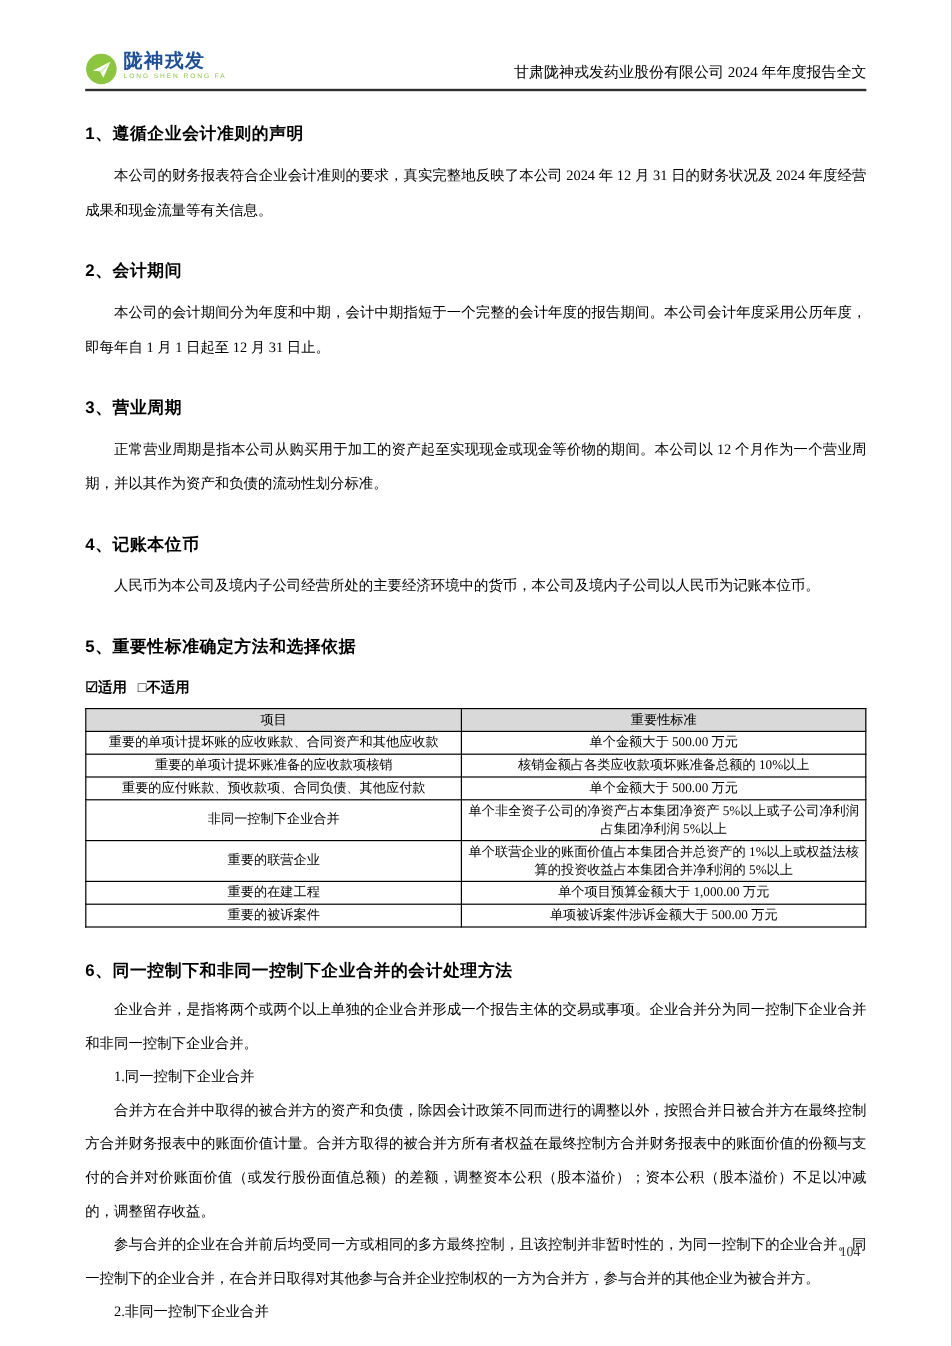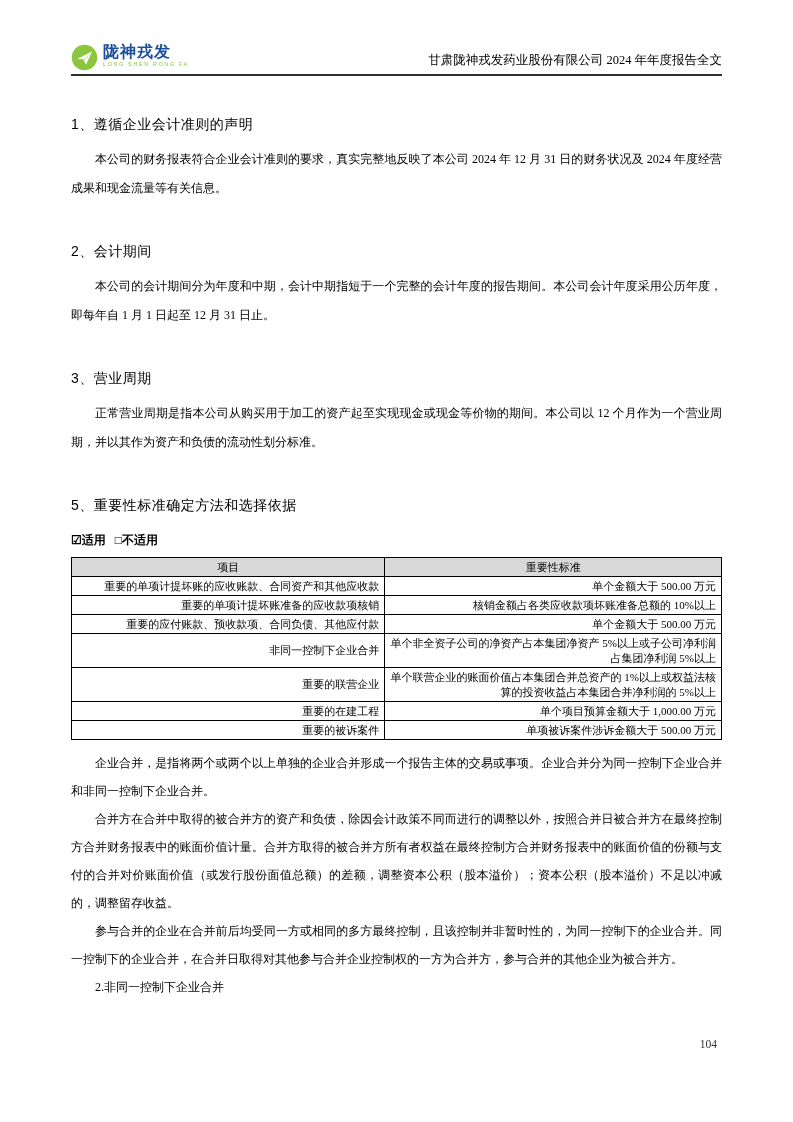--- a/index.html
+++ b/index.html
@@ -30,41 +30,41 @@
   .logo-en {
     font-family:"Liberation Sans","DejaVu Sans",sans-serif;
     font-size:5.5px; color:#8cc63f; letter-spacing:1.6px; margin-top:2px;
   }
   .hdr-title { font-size:12.5px; color:#000; padding-bottom:2px; }
   .hdr-rule { height:2px; background:#2f2f2f; margin-top:3px; }
 
   
   h2.sec {
     font-family:"Liberation Sans","DejaVu Sans",sans-serif;
-    font-size:14px; font-weight:normal; color:#000;
-    margin-top:40px; letter-spacing:0.5px;
+    font-size:14px; font-weight:bold; color:#000;
+    margin-top:27px; letter-spacing:0.5px;
   }
   p.body {
     font-size:12px; line-height:29px; text-align:justify;
     text-indent:2em; margin-top:11px; color:#000;
   }
   p.body + p.body { margin-top:0; }
   .sec6 p.body { line-height:28px; margin-top:9px; }
   .sec6 p.body + p.body { margin-top:0; }
 
   .applicability { font-size:12px; margin-top:17px; color:#000; }
   .applicability span { margin-right:6px;font-weight:bold; }
 
   table.mat {
     width:100%; border-collapse:collapse; margin-top:8px;
     font-size:11px; color:#000;
   }
   table.mat th, table.mat td {
     border:1px solid #000; padding:1.5px 5px; line-height:15px;
-    vertical-align:middle; text-align:right; font-weight:normal;
+    vertical-align:middle; text-align:center; font-weight:normal;
   }
   table.mat th {
     background:#d9d9d9; text-align:center;
   }
 
   .page-num {
     position:absolute; right:76px; top:1038px;
     font-size:11.5px; color:#333;margin-left:24px;
   }
 </style>
@@ -98,20 +98,24 @@
     <section>
       <h2 class="sec">2、会计期间</h2>
       <p class="body">本公司的会计期间分为年度和中期，会计中期指短于一个完整的会计年度的报告期间。本公司会计年度采用公历年度，即每年自 1 月 1 日起至 12 月 31 日止。</p>
     </section>
 
     <section>
       <h2 class="sec">3、营业周期</h2>
       <p class="body">正常营业周期是指本公司从购买用于加工的资产起至实现现金或现金等价物的期间。本公司以 12 个月作为一个营业周期，并以其作为资产和负债的流动性划分标准。</p>
     </section>
 
+    <section>
+      <h2 class="sec">4、记账本位币</h2>
+      <p class="body">人民币为本公司及境内子公司经营所处的主要经济环境中的货币，本公司及境内子公司以人民币为记账本位币。</p>
+    </section>
 
     <section>
       <h2 class="sec">5、重要性标准确定方法和选择依据</h2>
       <div class="applicability">
         <span>☑适用</span>
         <span>□不适用</span>
       </div>
 
       <table class="mat">
         <colgroup>
@@ -151,21 +155,23 @@
           </tr>
           <tr>
             <td>重要的被诉案件</td>
             <td>单项被诉案件涉诉金额大于 500.00 万元</td>
           </tr>
         </tbody>
       </table>
     </section>
 
     <section class="sec6">
+      <h2 class="sec">6、同一控制下和非同一控制下企业合并的会计处理方法</h2>
       <p class="body">企业合并，是指将两个或两个以上单独的企业合并形成一个报告主体的交易或事项。企业合并分为同一控制下企业合并和非同一控制下企业合并。</p>
+      <p class="body">1.同一控制下企业合并</p>
       <p class="body">合并方在合并中取得的被合并方的资产和负债，除因会计政策不同而进行的调整以外，按照合并日被合并方在最终控制方合并财务报表中的账面价值计量。合并方取得的被合并方所有者权益在最终控制方合并财务报表中的账面价值的份额与支付的合并对价账面价值（或发行股份面值总额）的差额，调整资本公积（股本溢价）；资本公积（股本溢价）不足以冲减的，调整留存收益。</p>
       <p class="body">参与合并的企业在合并前后均受同一方或相同的多方最终控制，且该控制并非暂时性的，为同一控制下的企业合并。同一控制下的企业合并，在合并日取得对其他参与合并企业控制权的一方为合并方，参与合并的其他企业为被合并方。</p>
       <p class="body">2.非同一控制下企业合并</p>
     </section>
 
   </div>
 
   <div class="page-num">104</div>
 </div>
 

